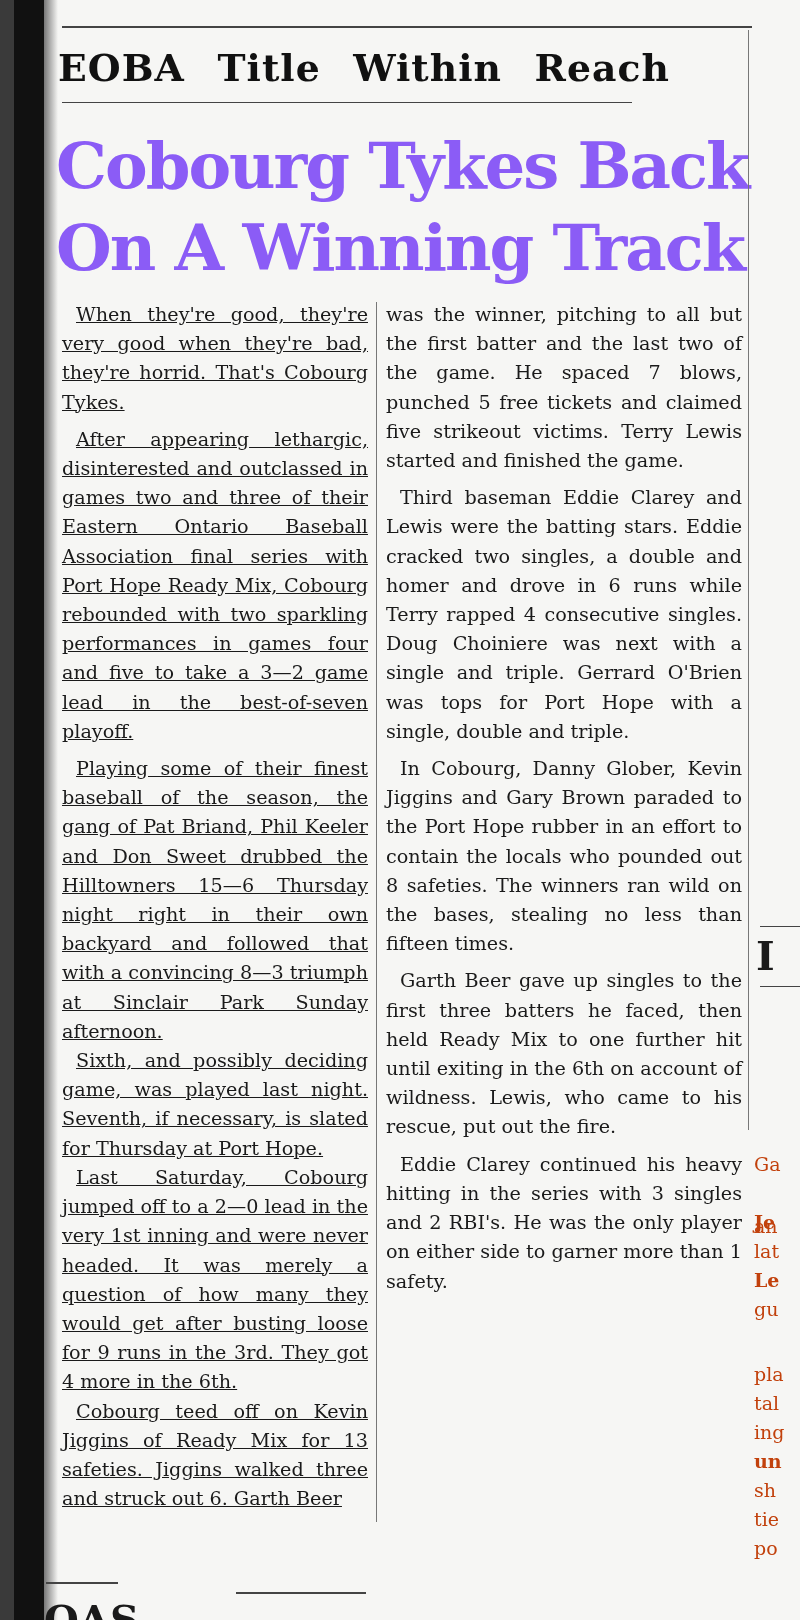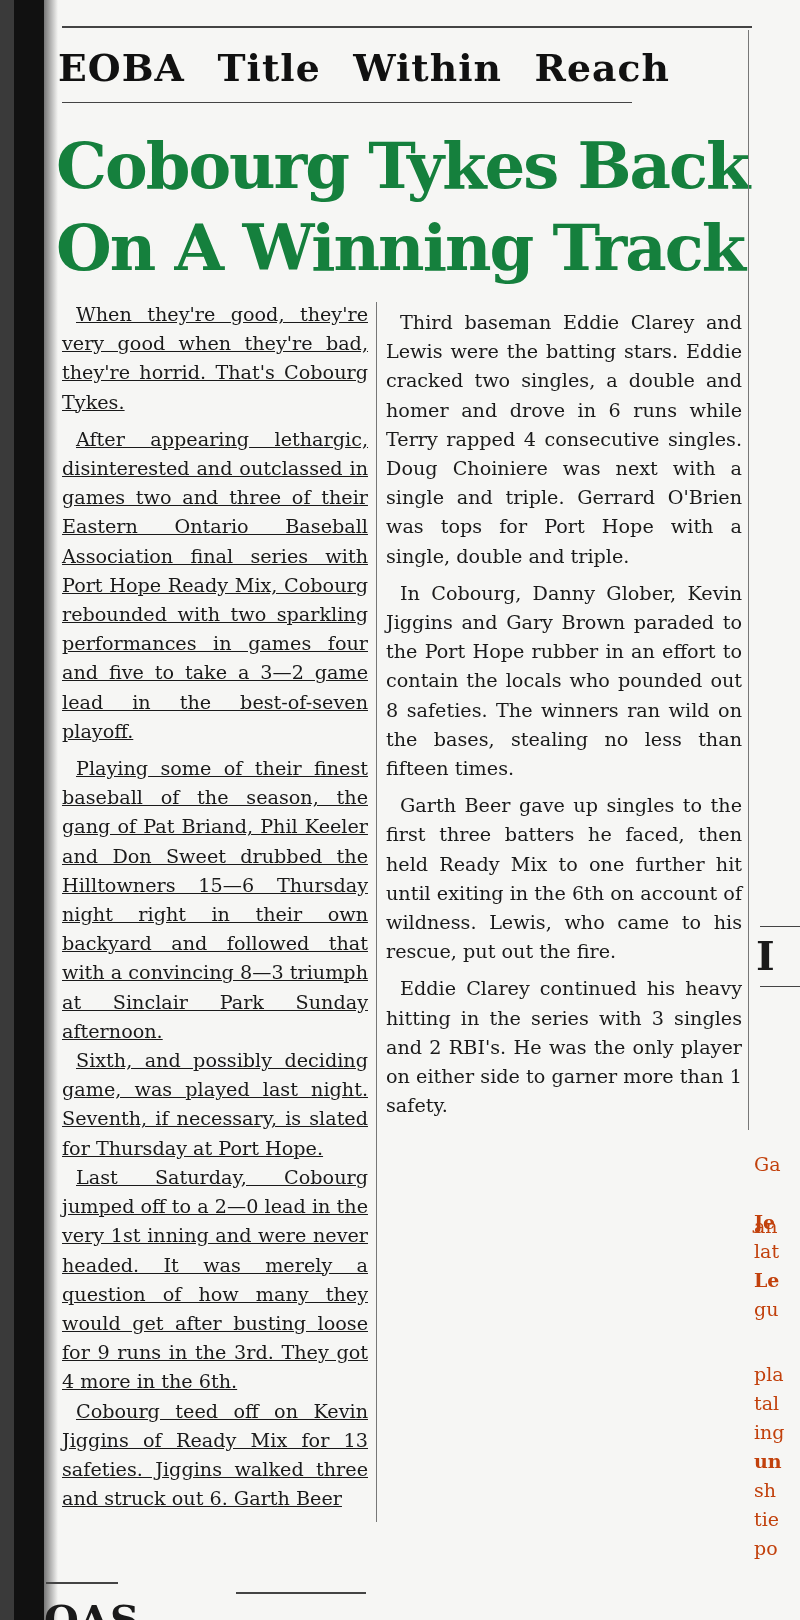--- a/index.html
+++ b/index.html
@@ -3,21 +3,21 @@
 <meta charset="utf-8">
 <style>
   html, body { margin:0; padding:0; }
   body { width:800px; height:1620px; background:#f6f6f4; position:relative; overflow:hidden; font-family:"DejaVu Serif", serif; color:#1a1a1a; }
   .left-edge { position:absolute; left:0; top:0; width:14px; height:1620px; background:#3a3a3a; }
   .left-bar { position:absolute; left:14px; top:0; width:30px; height:1620px; background:#111; }
   .left-fade { position:absolute; left:44px; top:0; width:14px; height:1620px; background:linear-gradient(to right,#777,#f6f6f4); }
   .rule { position:absolute; height:2px; background:#444; }
   .vrule { position:absolute; width:1px; background:#777; }
   .kicker { position:absolute; left:58px; top:46px; font-family:"DejaVu Serif", serif; font-weight:bold; font-size:37px; letter-spacing:1px; word-spacing:18px; color:#111; transform:scaleX(1.02); transform-origin:left; }
-  .headline { position:absolute; left:56px; font-family:"DejaVu Serif", serif; font-weight:bold; font-size:64px; letter-spacing:-2px; color:#15803d; white-space:nowrap; }
+  .headline { position:absolute; left:56px; font-family:"DejaVu Serif", serif; font-weight:bold; font-size:64px; letter-spacing:-2px; color:#8b5cf6; white-space:nowrap; }
   .h1 { top:128px; }
   .h2 { top:210px; }
   .col { position:absolute; font-size:19.2px; line-height:29.2px; text-align:justify; }
   .col p { margin:0; text-indent:14px; }
   .col p.gap { margin-top:8px; }
   .col1 { left:62px; top:300px; width:306px;text-decoration:underline; }
   .col2 { left:386px; top:300px; width:356px; }
   .edge { position:absolute; left:754px; font-size:19px; line-height:29px; color:#c2410c; }
   .edge-head { position:absolute; left:756px; top:932px; font-size:40px; font-weight:bold; }
   .stub { position:absolute; left:44px; top:1578px; font-size:40px; font-weight:bold; height:42px; overflow:hidden; }
@@ -42,20 +42,21 @@
 <div class="col col1">
   <p>When they're good, they're very good when they're bad, they're horrid. That's Cobourg Tykes.</p>
   <p class="gap">After appearing lethargic, disinterested and outclassed in games two and three of their Eastern Ontario Baseball Association final series with Port Hope Ready Mix, Cobourg rebounded with two sparkling performances in games four and five to take a 3—2 game lead in the best-of-seven playoff.</p>
   <p class="gap">Playing some of their finest baseball of the season, the gang of Pat Briand, Phil Keeler and Don Sweet drubbed the Hilltowners 15—6 Thursday night right in their own backyard and followed that with a convincing 8—3 triumph at Sinclair Park Sunday afternoon.</p>
   <p>Sixth, and possibly deciding game, was played last night. Seventh, if necessary, is slated for Thursday at Port Hope.</p>
   <p>Last Saturday, Cobourg jumped off to a 2—0 lead in the very 1st inning and were never headed. It was merely a question of how many they would get after busting loose for 9 runs in the 3rd. They got 4 more in the 6th.</p>
   <p>Cobourg teed off on Kevin Jiggins of Ready Mix for 13 safeties. Jiggins walked three and struck out 6. Garth Beer</p>
 </div>
 
 <div class="col col2">
+  <p style="text-indent:0">was the winner, pitching to all but the first batter and the last two of the game. He spaced 7 blows, punched 5 free tickets and claimed five strikeout victims. Terry Lewis started and finished the game.</p>
   <p class="gap">Third baseman Eddie Clarey and Lewis were the batting stars. Eddie cracked two singles, a double and homer and drove in 6 runs while Terry rapped 4 consecutive singles. Doug Choiniere was next with a single and triple. Gerrard O'Brien was tops for Port Hope with a single, double and triple.</p>
   <p class="gap">In Cobourg, Danny Glober, Kevin Jiggins and Gary Brown paraded to the Port Hope rubber in an effort to contain the locals who pounded out 8 safeties. The winners ran wild on the bases, stealing no less than fifteen times.</p>
   <p class="gap">Garth Beer gave up singles to the first three batters he faced, then held Ready Mix to one further hit until exiting in the 6th on account of wildness. Lewis, who came to his rescue, put out the fire.</p>
   <p class="gap">Eddie Clarey continued his heavy hitting in the series with 3 singles and 2 RBI's. He was the only player on either side to garner more than 1 safety.</p>
 </div>
 
 <div class="rule" style="left:760px;top:926px;width:40px;height:1px;"></div>
 <div class="edge-head">I</div>
 <div class="rule" style="left:760px;top:986px;width:40px;height:1px;"></div>
 

